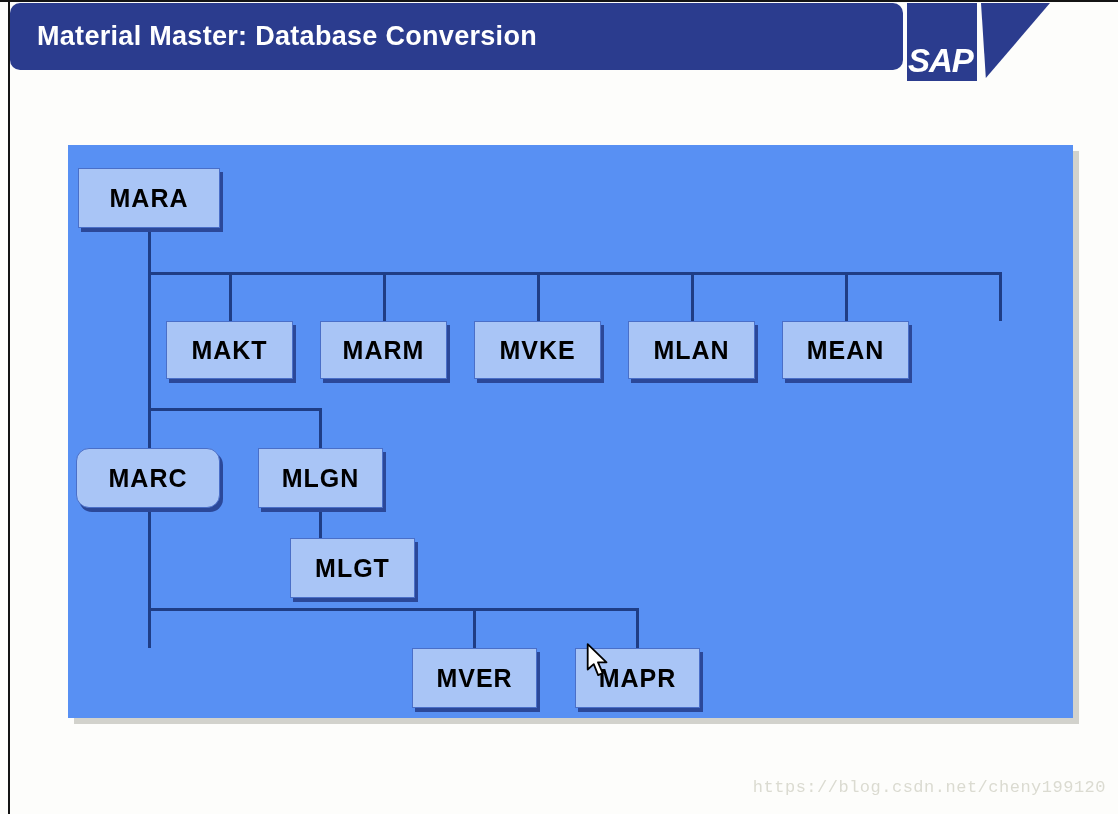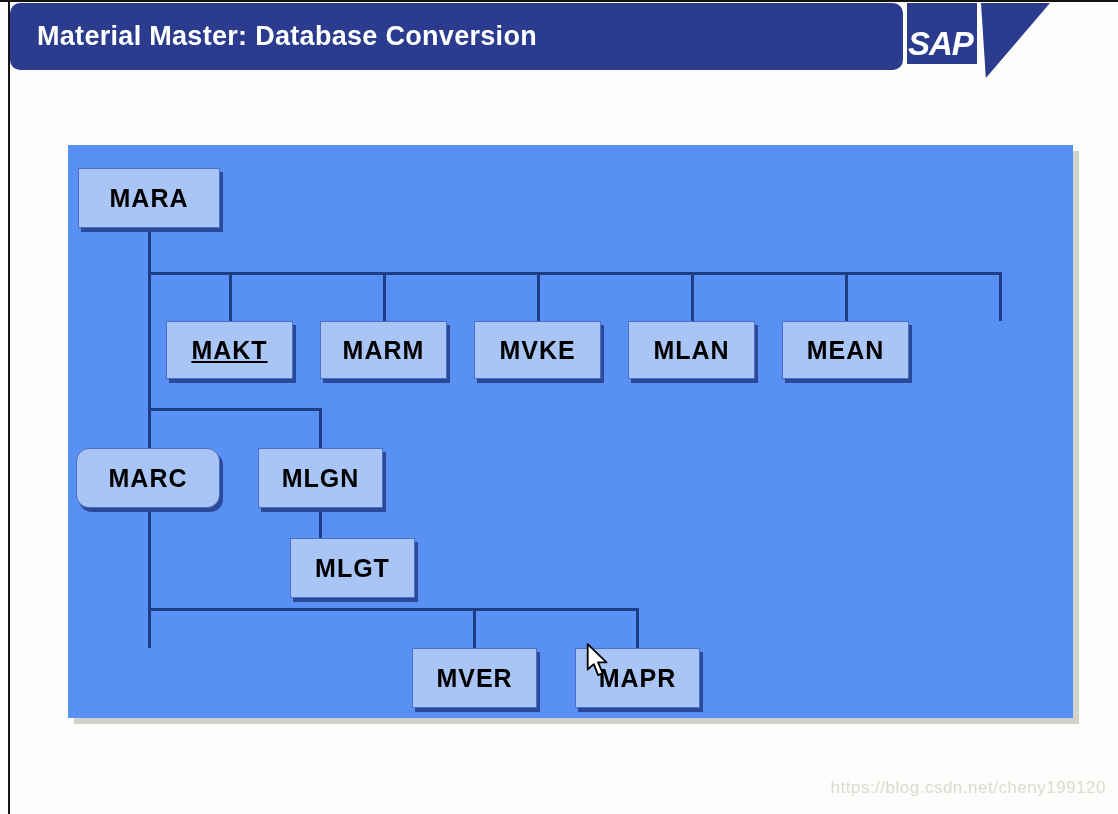--- a/index.html
+++ b/index.html
@@ -33,21 +33,21 @@
     position:absolute;left:10px;top:3px;width:893px;height:67px;
     background:var(--header-blue);
     display:flex;align-items:center;
     padding-left:27px;
     border-radius:10px;
   }
   .title-bar span{
     color:#ffffff;font-size:27px;font-weight:bold;letter-spacing:0.3px;
   }
   .sap-square{
-    position:absolute;left:907px;top:3px;width:70px;height:61px;
+    position:absolute;left:907px;top:3px;width:70px;height:78px;
     background:var(--header-blue);
   }
   .sap-square span{
     position:absolute;left:1px;bottom:1px;
     color:#ffffff;font-size:33px;font-weight:bold;font-style:italic;
     letter-spacing:-1px;
   }
   .sap-triangle{
     position:absolute;left:981px;top:3px;width:69px;height:75px;
     background:var(--header-blue);
@@ -70,21 +70,21 @@
   }
   .line{
     position:absolute;
     background:var(--line-color);
   }
   .cursor{
     position:absolute;left:518px;top:498px;width:24px;height:36px;
   }
   .watermark{
     position:absolute;right:12px;top:778px;
-    font-family:Liberation Sans, sans-serif;
+    font-family:Liberation Mono, monospace;
     font-size:17px;color:var(--watermark-gray);
     letter-spacing:0.5px;
     white-space:nowrap;
   }
 </style>
 </head>
 <body>
 
 <div class="page">
   <div class="top-line"></div>
@@ -110,21 +110,21 @@
       <div class="line" style="left: 777px; top: 127px; width: 3px; height: 49px;"></div>
       <div class="line" style="left: 931px; top: 127px; width: 3px; height: 49px;"></div>
       <div class="line" style="left: 80px; top: 263px; width: 174px; height: 3px;"></div>
       <div class="line" style="left: 251px; top: 263px; width: 3px; height: 40px;"></div>
       <div class="line" style="left: 251px; top: 363px; width: 3px; height: 30px;"></div>
       <div class="line" style="left: 80px; top: 363px; width: 3px; height: 140px;"></div>
       <div class="line" style="left: 80px; top: 463px; width: 491px; height: 3px;"></div>
       <div class="line" style="left: 405px; top: 463px; width: 3px; height: 40px;"></div>
       <div class="line" style="left: 568px; top: 463px; width: 3px; height: 40px;"></div>
       <div class="node" style="left: 10px; top: 23px; width: 142px; height: 60px;">MARA</div>
-      <div class="node" style="left: 98px; top: 176px; width: 127px; height: 58px; text-decoration: underline;">MAKT</div>
+      <div class="node" style="left: 98px; top: 176px; width: 127px; height: 58px;">MAKT</div>
       <div class="node" style="left: 252px; top: 176px; width: 127px; height: 58px;">MARM</div>
       <div class="node" style="left: 406px; top: 176px; width: 127px; height: 58px;">MVKE</div>
       <div class="node" style="left: 560px; top: 176px; width: 127px; height: 58px;">MLAN</div>
       <div class="node" style="left: 714px; top: 176px; width: 127px; height: 58px;">MEAN</div>
       <div class="node" style="left: 8px; top: 303px; width: 144px; height: 60px; border-radius: 13px;">MARC</div>
       <div class="node" style="left: 190px; top: 303px; width: 125px; height: 60px;">MLGN</div>
       <div class="node" style="left: 190px; top: 393px; width: 125px; height: 60px; margin-left: 32px;">MLGT</div>
       <div class="node" style="left: 344px; top: 503px; width: 125px; height: 60px;">MVER</div>
       <div class="node" style="left: 507px; top: 503px; width: 125px; height: 60px;">MAPR</div>
       <svg class="cursor" viewBox="0 0 14 22" width="24" height="36">

